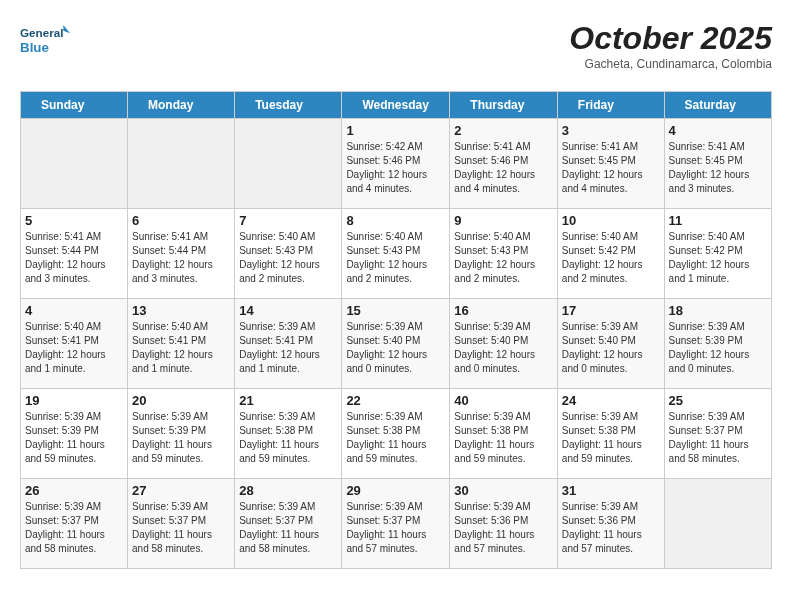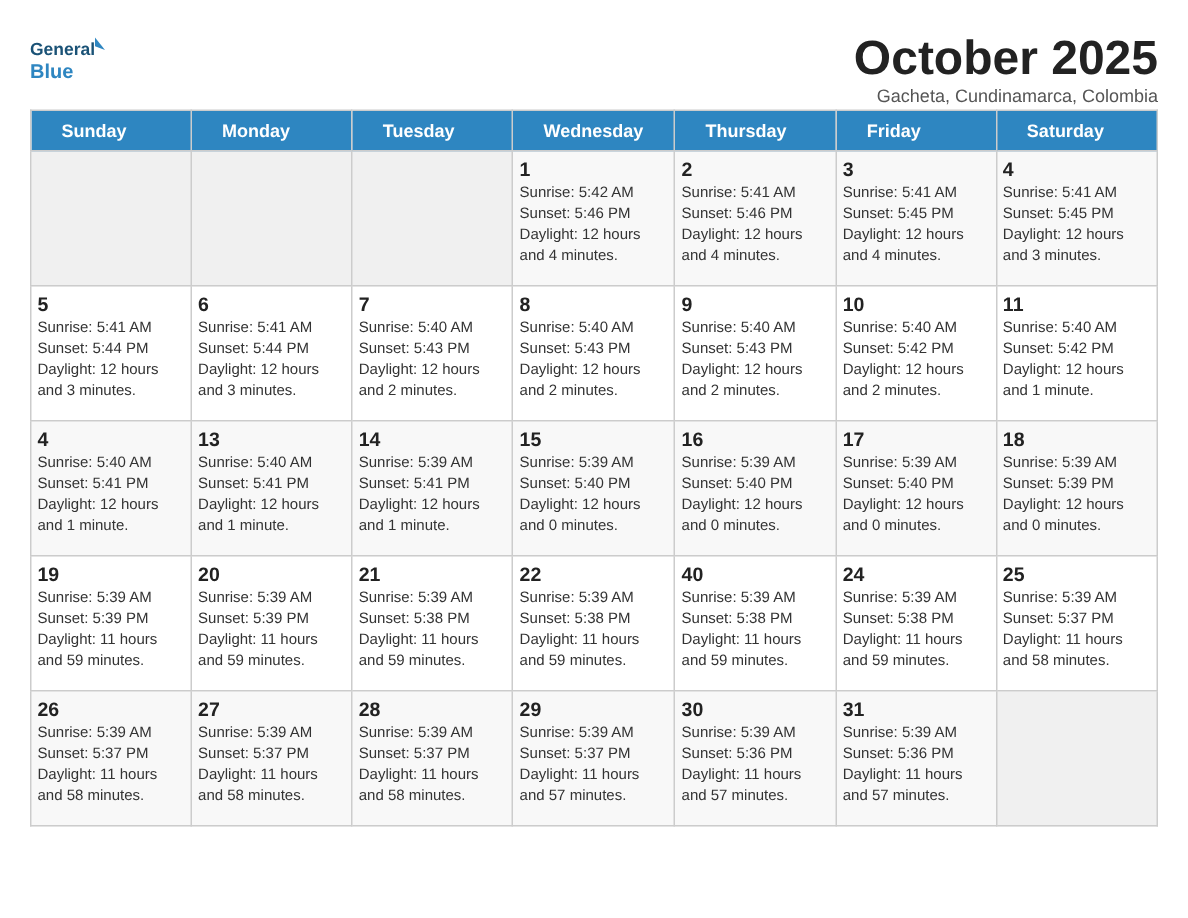--- a/index.html
+++ b/index.html
@@ -7,33 +7,34 @@
       font-family: Arial, sans-serif;
       background: #fff;
       width: 792px;
       min-height: 612px;
       padding: 20px;
     }
     .header-area {
       display: flex;
       justify-content: space-between;
       align-items: flex-start;
-      margin-bottom: 2px;
+      margin-bottom: 20px;
     }
     .logo {
       display: flex;
       align-items: center;
     }
     .title-area {
       text-align: right;
     }
     .main-title {
       font-size: 32px;
       font-weight: bold;
       color: #222;
+      font-style: italic;
     }
     .subtitle {
       font-size: 12px;
       color: #555;
     }
     table {
       width: 100%;
       border-collapse: collapse;
       font-size: 11px;
     }

